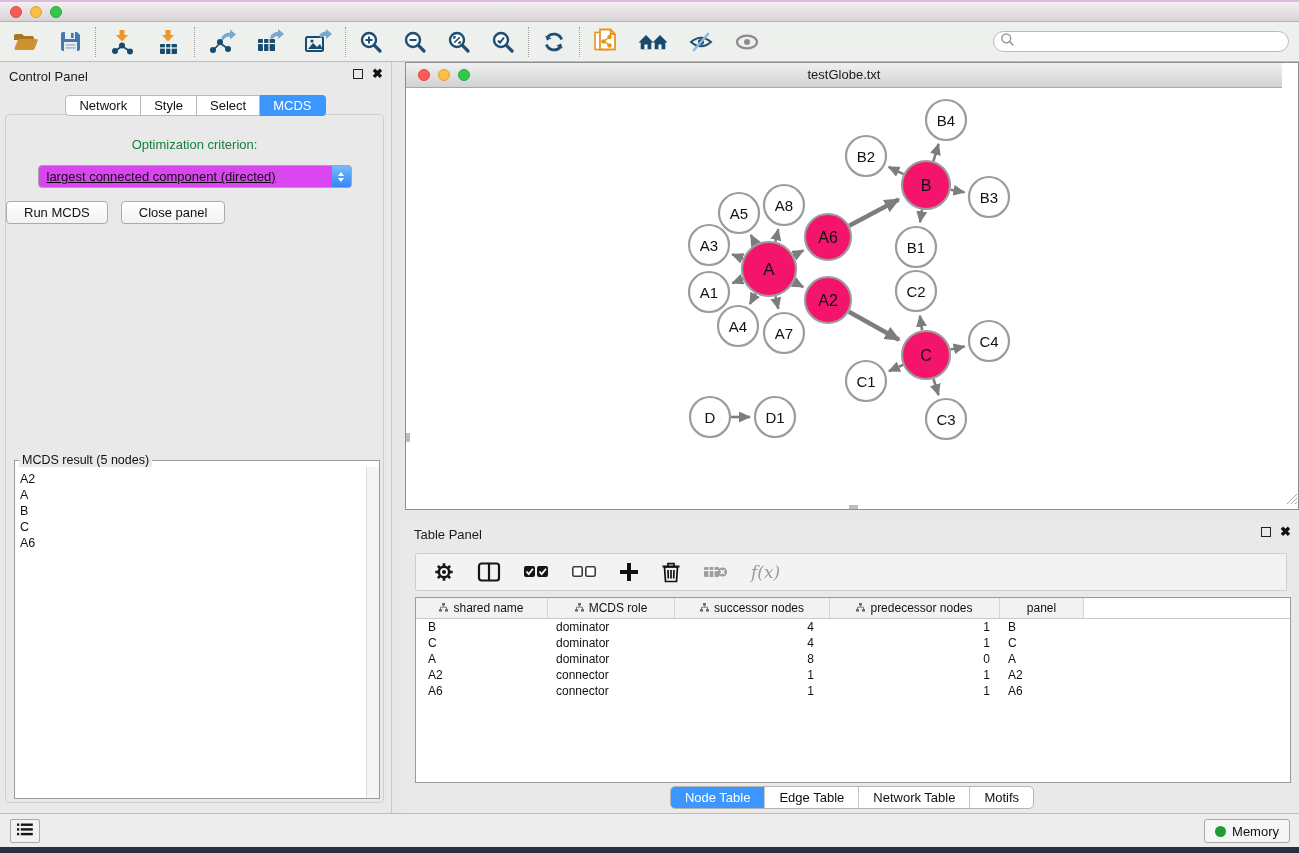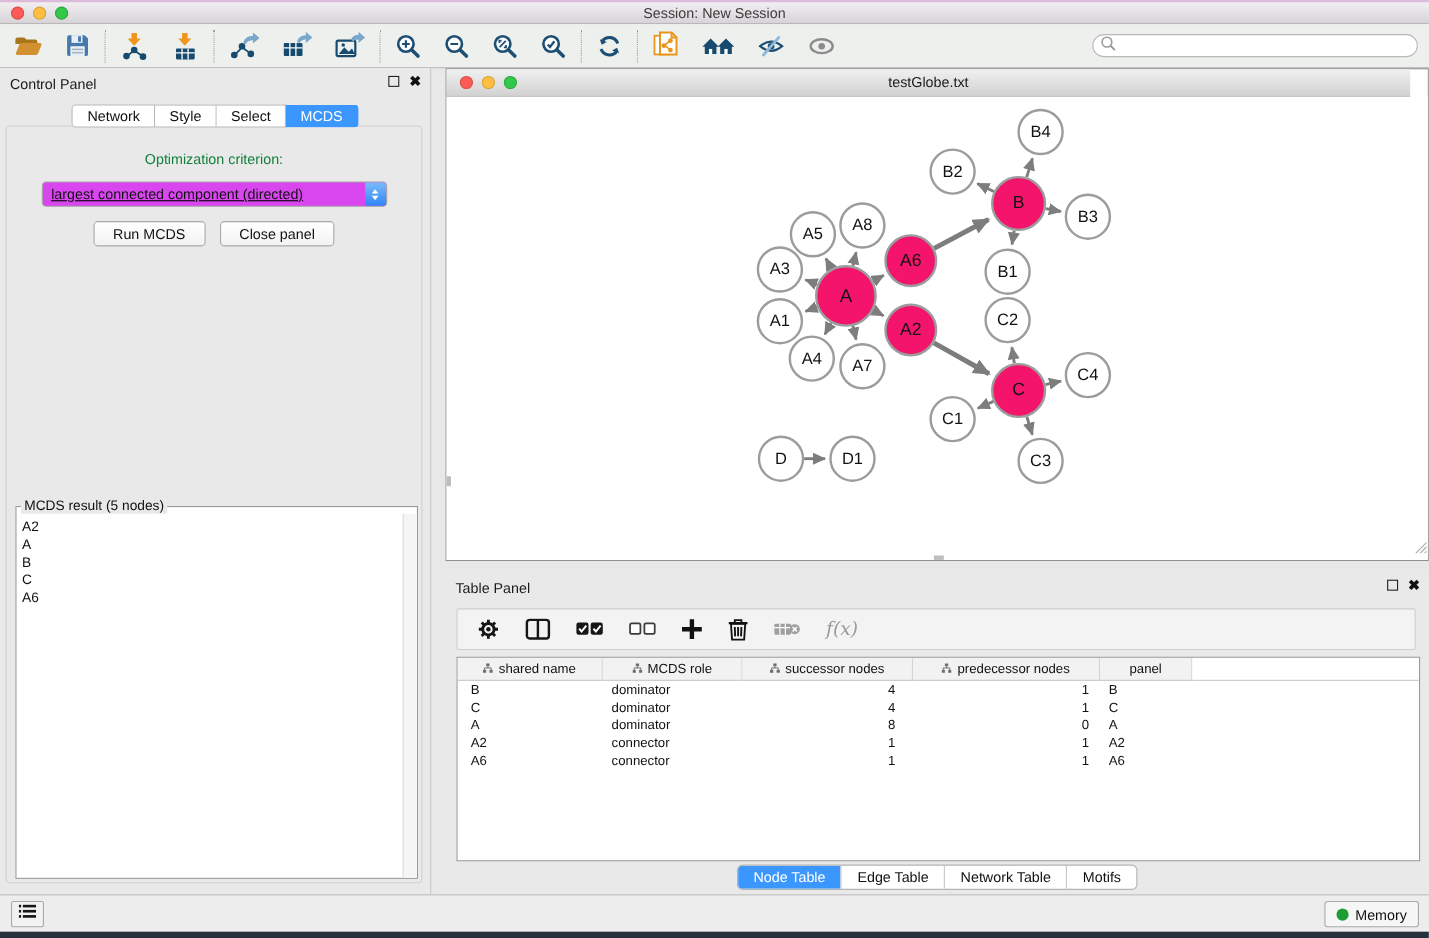--- a/index.html
+++ b/index.html
@@ -46,21 +46,21 @@
   .combo { position:relative; margin:13px auto 0; width:314px; height:23px; background:#d946ef;
     border:1px solid #a6a6a6; border-radius:4px;text-decoration:underline; }
   .combo-value { font-size:13px; line-height:21px; padding-left:8px; color:#111;
     white-space:nowrap; overflow:hidden; }
   .combo-step { position:absolute; right:0; top:0; width:19px; height:21px; border-radius:0 3px 3px 0;
     background:linear-gradient(#79bafa,#3087f7); display:flex; flex-direction:column;
     align-items:center; justify-content:center; gap:2px; }
   .chev { width:0; height:0; border-left:3.5px solid transparent; border-right:3.5px solid transparent; }
   .chev.up { border-bottom:4px solid #fff; }
   .chev.down { border-top:4px solid #fff; }
-  .cp-buttons { margin-top:13px; display:flex; justify-content:center; gap:13px; }
+  .cp-buttons { margin-top:13px; display:flex; gap:13px; }
   .btn { font-size:13px; color:#111; background:linear-gradient(#ffffff,#f2f2f2);
     border:1px solid #ababab; border-radius:4px; height:23px; padding:0 17px; }
   .result-fs { position:absolute; left:8px; right:3px; top:338px; bottom:3px;
     border:1px solid #9a9a9a; background:#fff; }
   .result-fs legend { margin-left:4px; padding:0 3px; font-size:12.5px; color:#111; background:#e9e9e9; }
   .result-list { position:absolute; left:0; top:2px; right:14px; bottom:0; padding:2px 0 0 5px; overflow:hidden; }
   .result-item { font-size:12.5px; line-height:16px; color:#111; }
   .result-scroll { position:absolute; right:0; top:0; bottom:0; width:13px; background:#f5f5f5; border-left:1px solid #dcdcdc; }
 
   
@@ -111,21 +111,20 @@
 <body>
 
 <div class="app">
 
   <div class="titlebar">
     <div class="lights">
       <div class="light red"></div>
       <div class="light yellow"></div>
       <div class="light green"></div>
     </div>
-    <div class="title">Session: New Session</div>
   </div>
 
   <div class="toolbar">
     <div class="tb-group">
       <span class="tbi">
         <svg width="26" height="22" viewBox="0 0 26 22">
             <path d="M1 5 q0-2 2-2 h6 l2 2 h8 q2 0 2 2 v2 H1 z" fill="#a9761c"></path>
             <path d="M3 19 q-2 0 -1.5-1.8 L4.6 9.4 Q5 8 6.6 8 h16.6 q2 0 1.5 1.8 l-2.9 7.4 q-.6 1.8-2.3 1.8 z" fill="#d29130"></path>
           </svg>
       </span>

